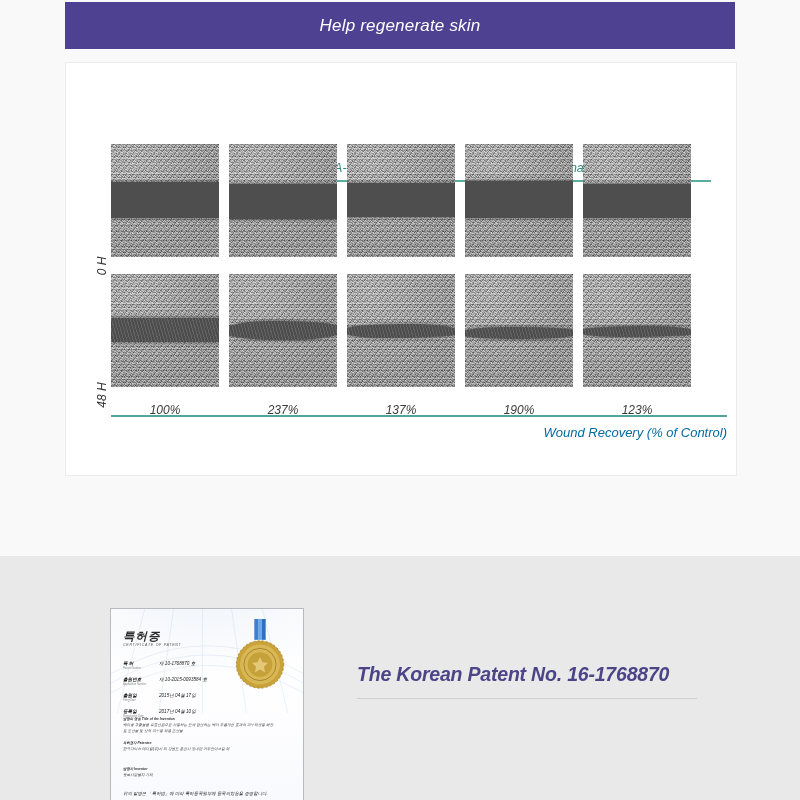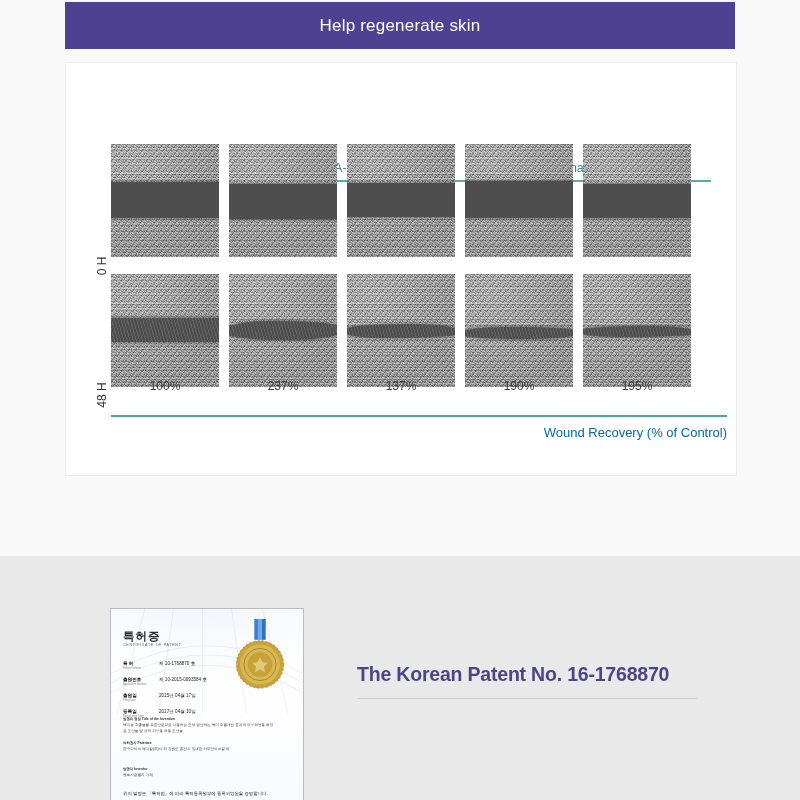--- a/index.html
+++ b/index.html
@@ -2,21 +2,21 @@
 <html><head>
 <meta charset="utf-8">
 <style>
   html,body{margin:0;padding:0;}
   body{
     width:800px;height:800px;overflow:hidden;
     background:#fafafa;
     font-family:"Liberation Sans","DejaVu Sans",sans-serif;
     -webkit-font-smoothing:antialiased;
   }
-  .page{position:relative;width:800px;height:800px;}
+  .page{position:relative;width:800px;height:800px;font-style:italic;}
 
   
   .top-section{position:absolute;left:0;top:0;width:800px;height:556px;background:#f9f9f9;}
 
   .banner{
     position:absolute;left:65px;top:2px;width:670px;height:47px;
     background:#4f4191;color:#ffffff;
     display:flex;align-items:center;justify-content:center;
     font-size:17px;letter-spacing:.2px;
   }
@@ -74,21 +74,21 @@
   }
   .scratch.soft{
     background:
       repeating-linear-gradient(74deg, rgba(255,255,255,.08) 0 1px, rgba(0,0,0,.10) 1px 3px),
       #565656;
   }
   .scratch.wavy{border-radius:40% 55% 45% 50% / 60% 40% 55% 45%;}
   .scratch.wavy2{border-radius:55% 40% 60% 35% / 45% 60% 35% 55%;}
 
   
-  .pcts{position:absolute;left:45px;top:316px;width:616px;display:flex;}
+  .pcts{position:absolute;left:45px;top:340px;width:616px;display:flex;}
   .pct{width:108px;margin-right:10px;text-align:center;font-size:12px;color:#3a3a3a;}
   .pct:last-child{margin-right:0;}
   .axis-rule{position:absolute;left:45px;top:352px;width:616px;height:2px;background:#4fa79b;}
   .caption{position:absolute;left:45px;top:362px;width:616px;text-align:right;font-size:13px;color:#0369a1;}
 
   
   .bottom-section{position:absolute;left:0;top:556px;width:800px;height:244px;background:#e9e9e9;}
 
   .cert{
     position:absolute;left:110px;top:608px;width:192px;height:200px;
@@ -194,21 +194,21 @@
           <div class="grain"></div>
           <div class="scratch soft wavy2" style="top:52px;height:11px;"></div>
         </div>
       </div>
 
       <div class="pcts">
         <div class="pct">100%</div>
         <div class="pct">237%</div>
         <div class="pct">137%</div>
         <div class="pct">190%</div>
-        <div class="pct">195%</div>
+        <div class="pct">123%</div>
       </div>
 
       <div class="axis-rule"></div>
       <div class="caption">Wound Recovery (% of Control)</div>
     </div>
   </div>
 
   <div class="bottom-section"></div>
 
   <div class="cert">

